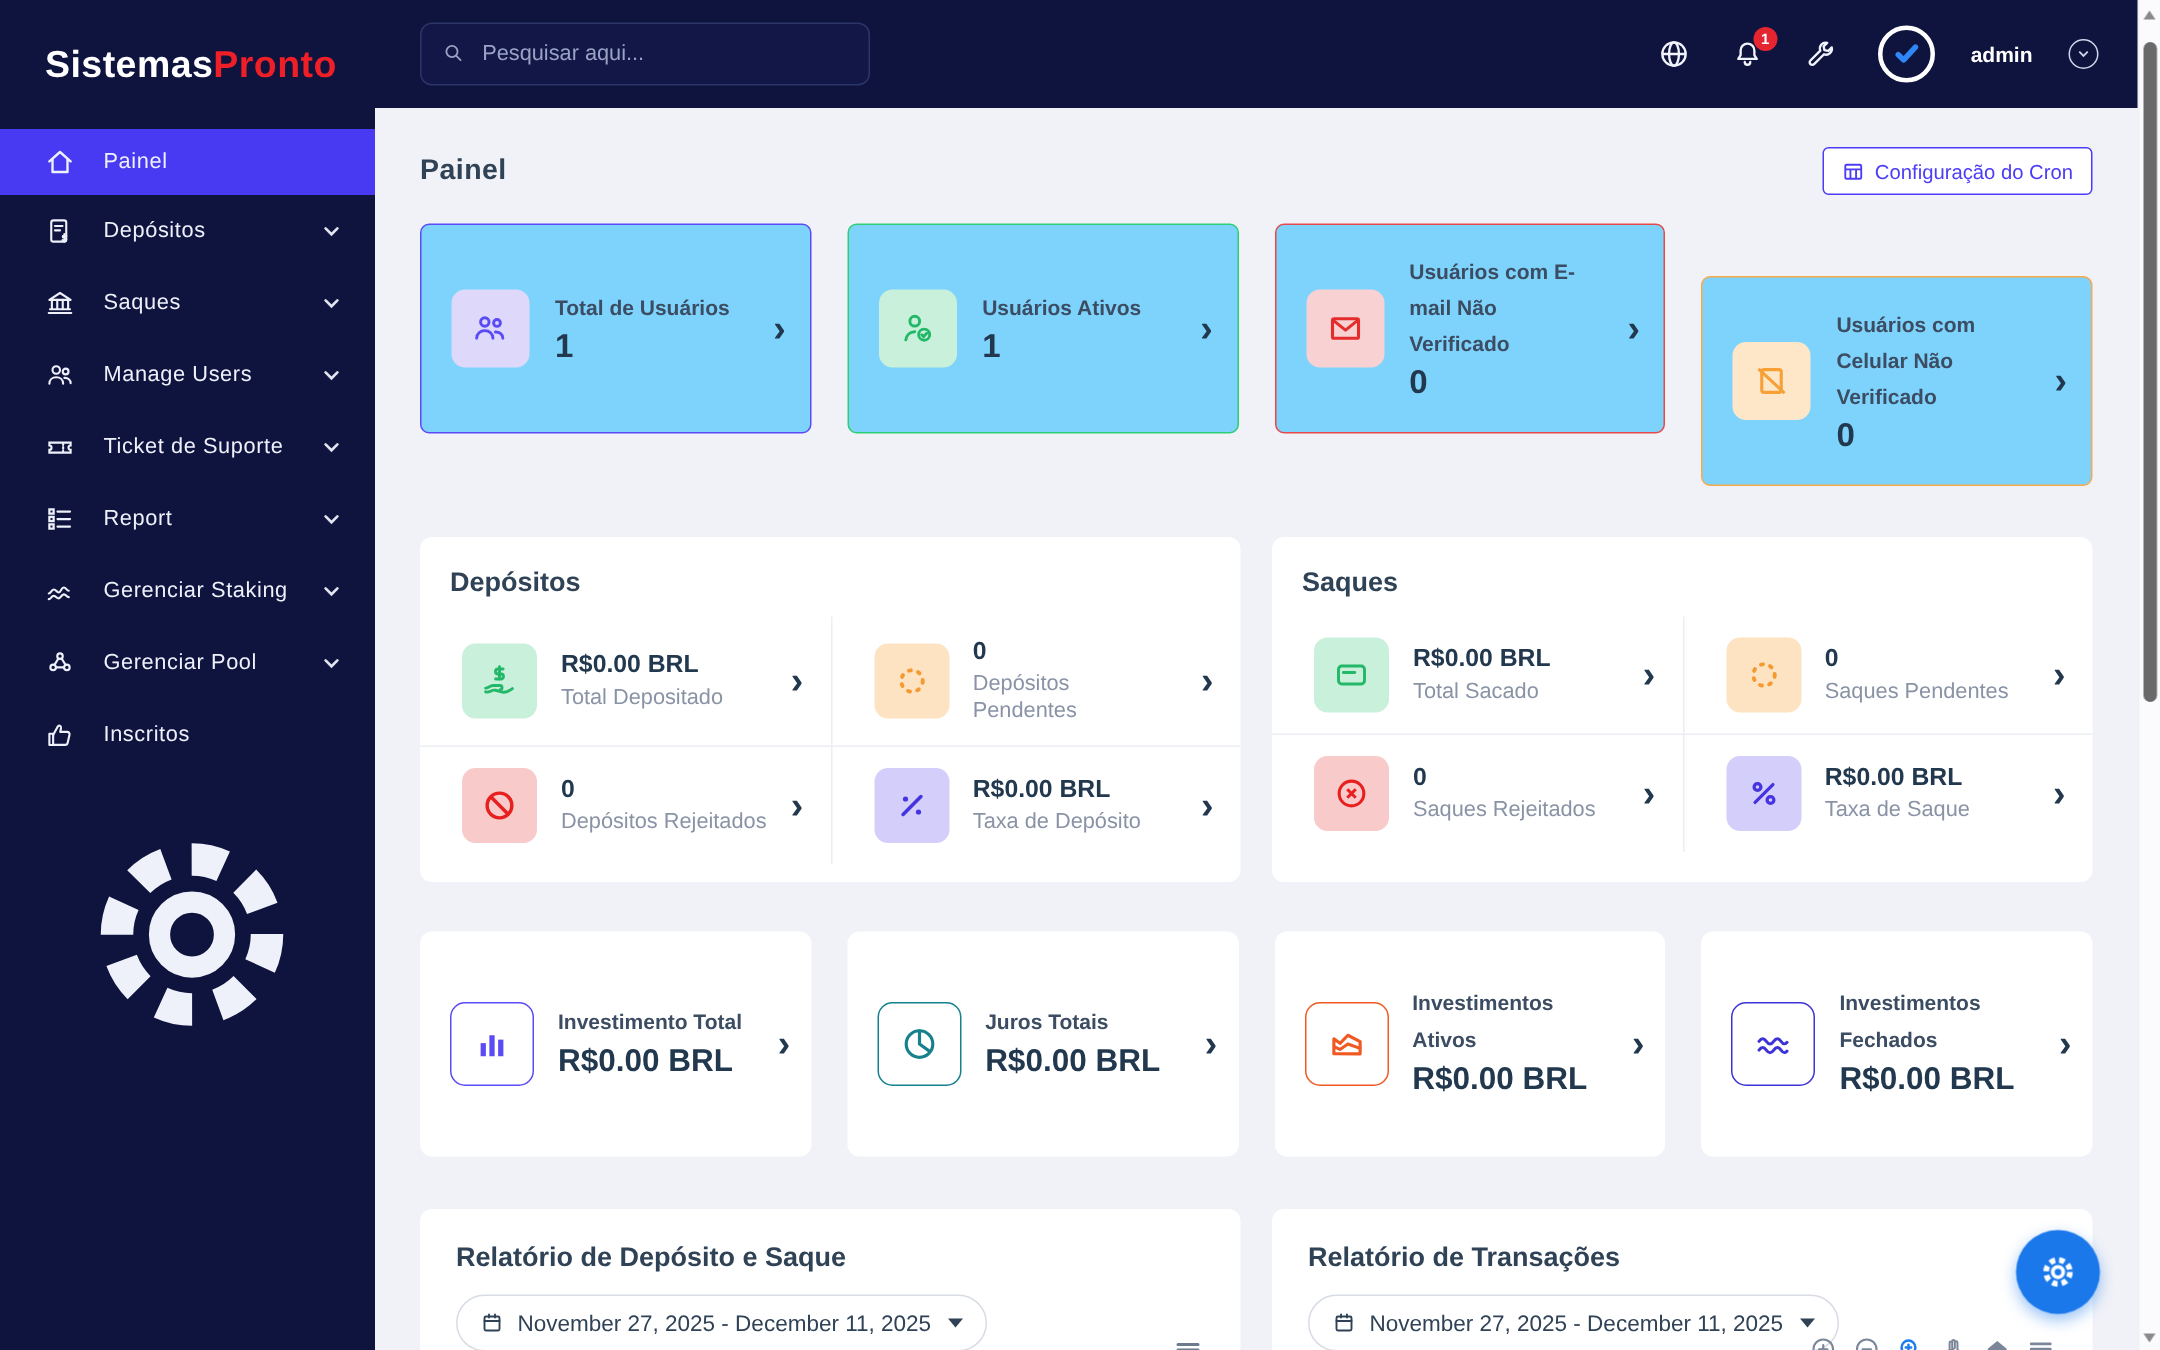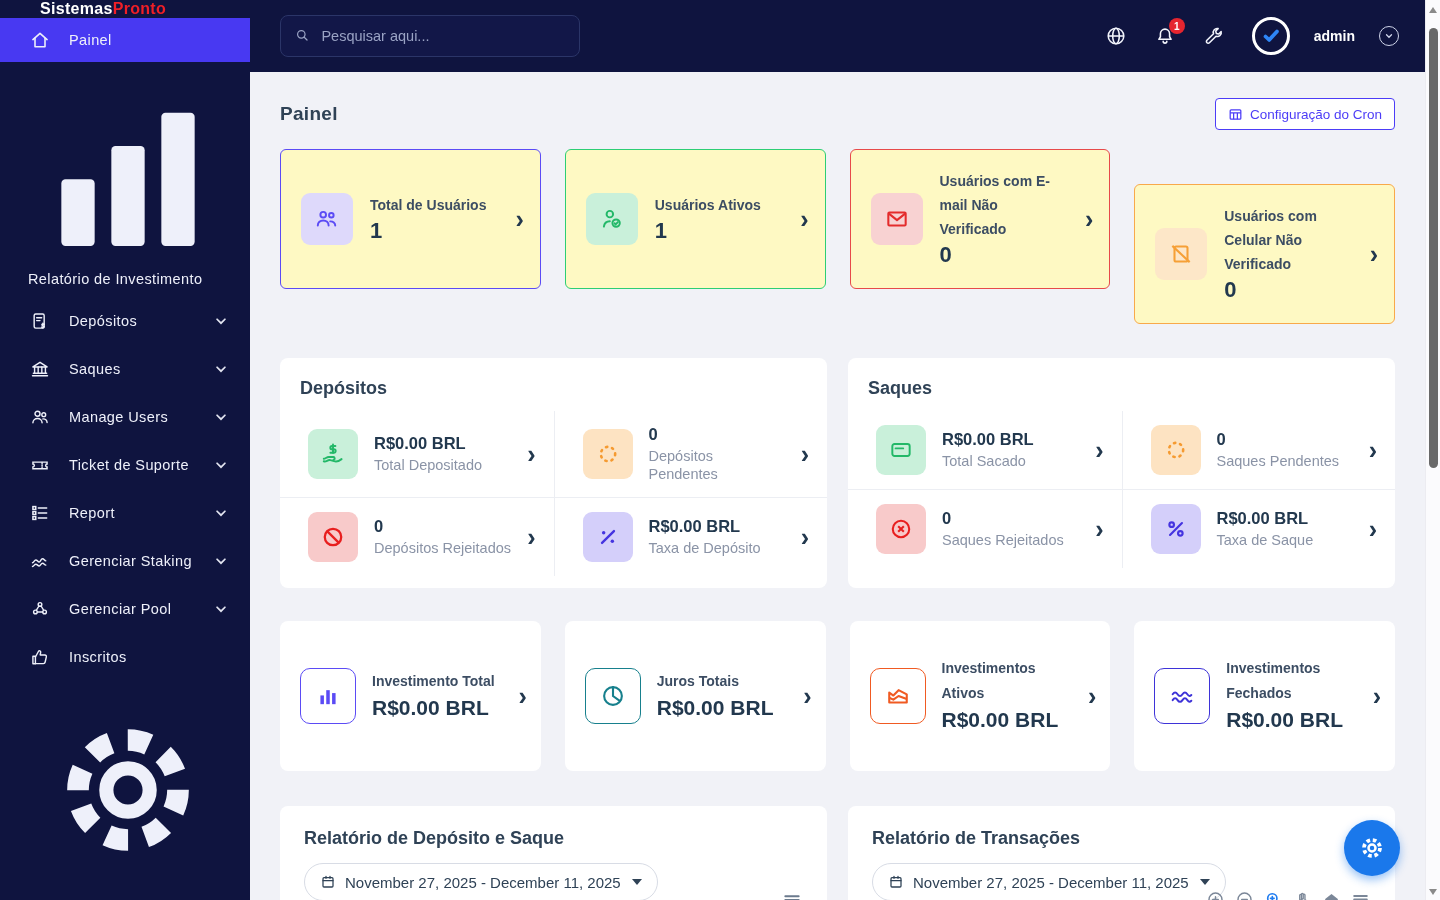--- a/index.html
+++ b/index.html
@@ -10,22 +10,22 @@
     display:flex;
   }
   svg { display:block; }
 
   
   .sidebar {
     width:250px; min-width:250px; height:900px;
     background:#0f143f; color:#eef0fa;
     display:flex; flex-direction:column; position:relative; z-index:3;
   }
-  .logo { height:86px; display:flex; align-items:center; padding-left:40px;
-    font-size:16px; font-weight:700; letter-spacing:.3px; }
+  .logo { height:86px; display:flex; align-items:center; padding-left:30px;
+    font-size:25px; font-weight:700; letter-spacing:.3px; }
   .logo .white { color:#ffffff; }
   .logo .red { color:#ef1f27; }
   .nav { flex:1; }
   .sb-item {
     display:flex; align-items:center; gap:19px;
     height:48px; padding:0 22px 0 30px;
     font-size:14.5px; color:#eef0fa; cursor:pointer; letter-spacing:.4px;
   }
   .sb-item.active { background:#4839f2; height:44px; }
   .sb-item .sb-icon { width:20px; height:20px; flex:0 0 20px; color:#eef0fa; }
@@ -72,21 +72,21 @@
   .page-title { font-size:19px; font-weight:700; color:#2f4256; letter-spacing:.3px; }
   .cron-btn {
     margin-left:auto; height:32px; padding:0 12px; background:#fff;
     border:1px solid #4c3cf7; border-radius:4px; color:#4c3cf7;
     font-size:13.5px; display:flex; align-items:center; gap:7px; cursor:pointer;
     font-family:"Liberation Sans", sans-serif;
   }
 
   .stats-row { margin-top:19px; display:grid; grid-template-columns:repeat(4,1fr); gap:24px; }
   .stat-card {
-    height:140px; background:#fef9c3; border-radius:6px; border:1px solid;
+    height:140px; background:#7dd3fc; border-radius:6px; border:1px solid;
     display:flex; align-items:center; padding:0 16px 0 20px; gap:17px; cursor:pointer;
   }
   .stat-card.c1 { border-color:#5b4bf5; }
   .stat-card.c2 { border-color:#2dce74; }
   .stat-card.c3 { border-color:#e74a4a; }
   .stat-card.c4 { border-color:#f8a94a;margin-top:35px; }
   .sq-icon { width:52px; height:52px; border-radius:9px; flex:0 0 52px;
     display:flex; align-items:center; justify-content:center; }
   .c1 .sq-icon { background:#ded9fb; color:#5b4bf5; }
   .c2 .sq-icon { background:#c9f0da; color:#23b868; }
@@ -175,30 +175,20 @@
     <div class="sb-item active">
       <span class="sb-icon">
         <svg viewBox="0 0 24 24" fill="none" stroke="currentColor" stroke-width="1.9" stroke-linecap="round" stroke-linejoin="round">
             <path d="M3.5 11.5 12 4l8.5 7.5"></path>
             <path d="M6 10v10h12V10"></path>
           </svg>
       </span>
       <span>Painel</span>
     </div>
 
-    <div class="sb-item stacked">
-      <span class="sb-icon">
-        <svg viewBox="0 0 24 24" fill="currentColor">
-            <rect x="4" y="13" width="4" height="8" rx="0.5"></rect>
-            <rect x="10" y="9" width="4" height="12" rx="0.5"></rect>
-            <rect x="16" y="5" width="4" height="16" rx="0.5"></rect>
-          </svg>
-      </span>
-      <span>Relatório de Investimento</span>
-    </div>
 
     <div class="sb-item">
       <span class="sb-icon">
         <svg viewBox="0 0 24 24" fill="none" stroke="currentColor" stroke-width="1.7" stroke-linecap="round">
             <rect x="5" y="3.5" width="12" height="17" rx="1.8"></rect>
             <path d="M8 8h6M8 11.5h4"></path>
             <path d="M15.5 14.5v6M14 19.3c.5.8 3 .9 3-.6 0-1.4-2.8-.8-2.8-2.2 0-1.4 2.3-1.3 2.8-.5"></path>
           </svg>
       </span>
       <span>Depósitos</span>

